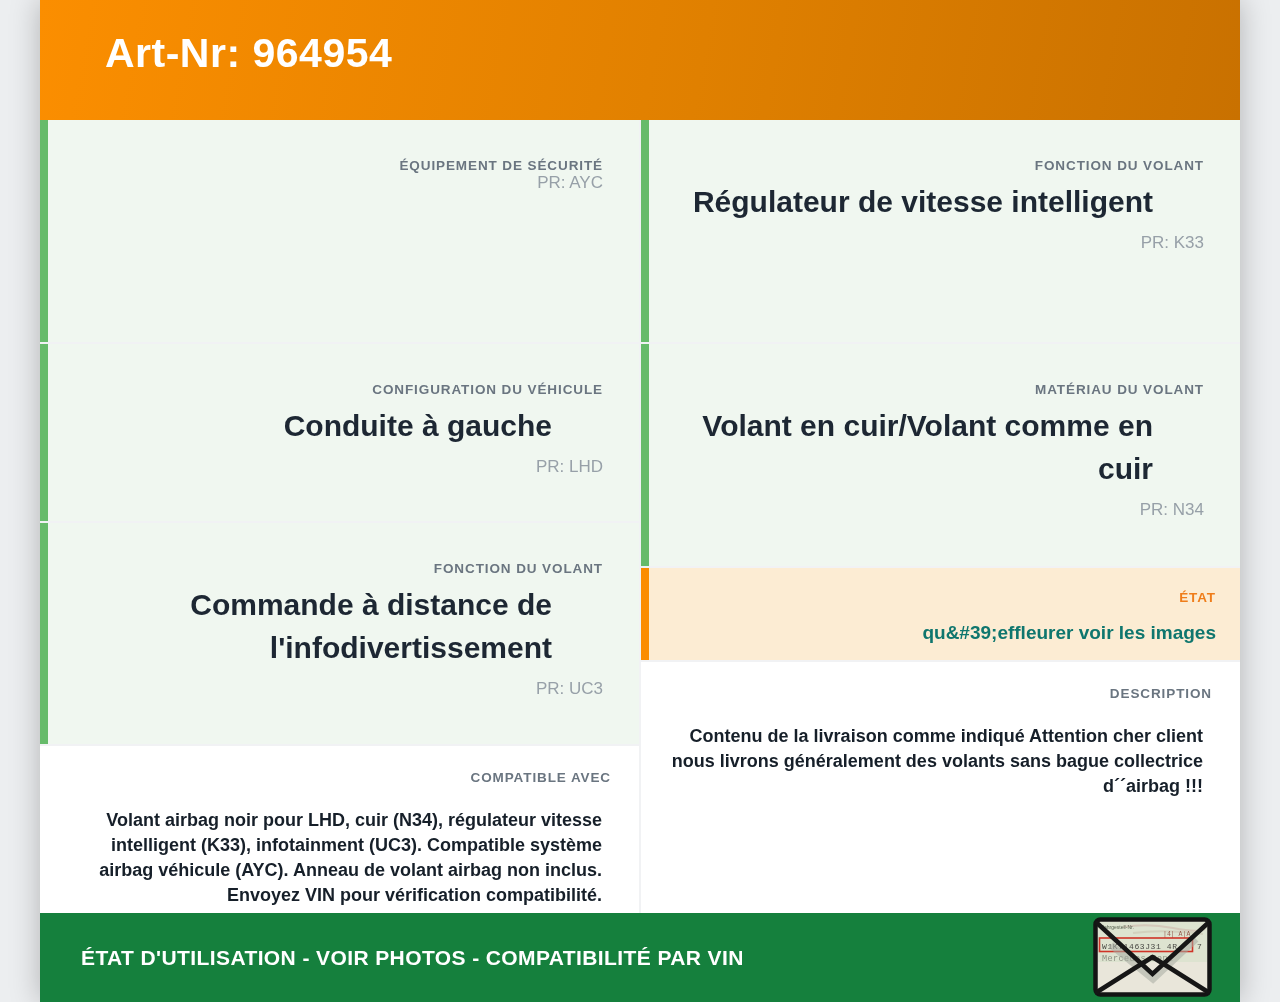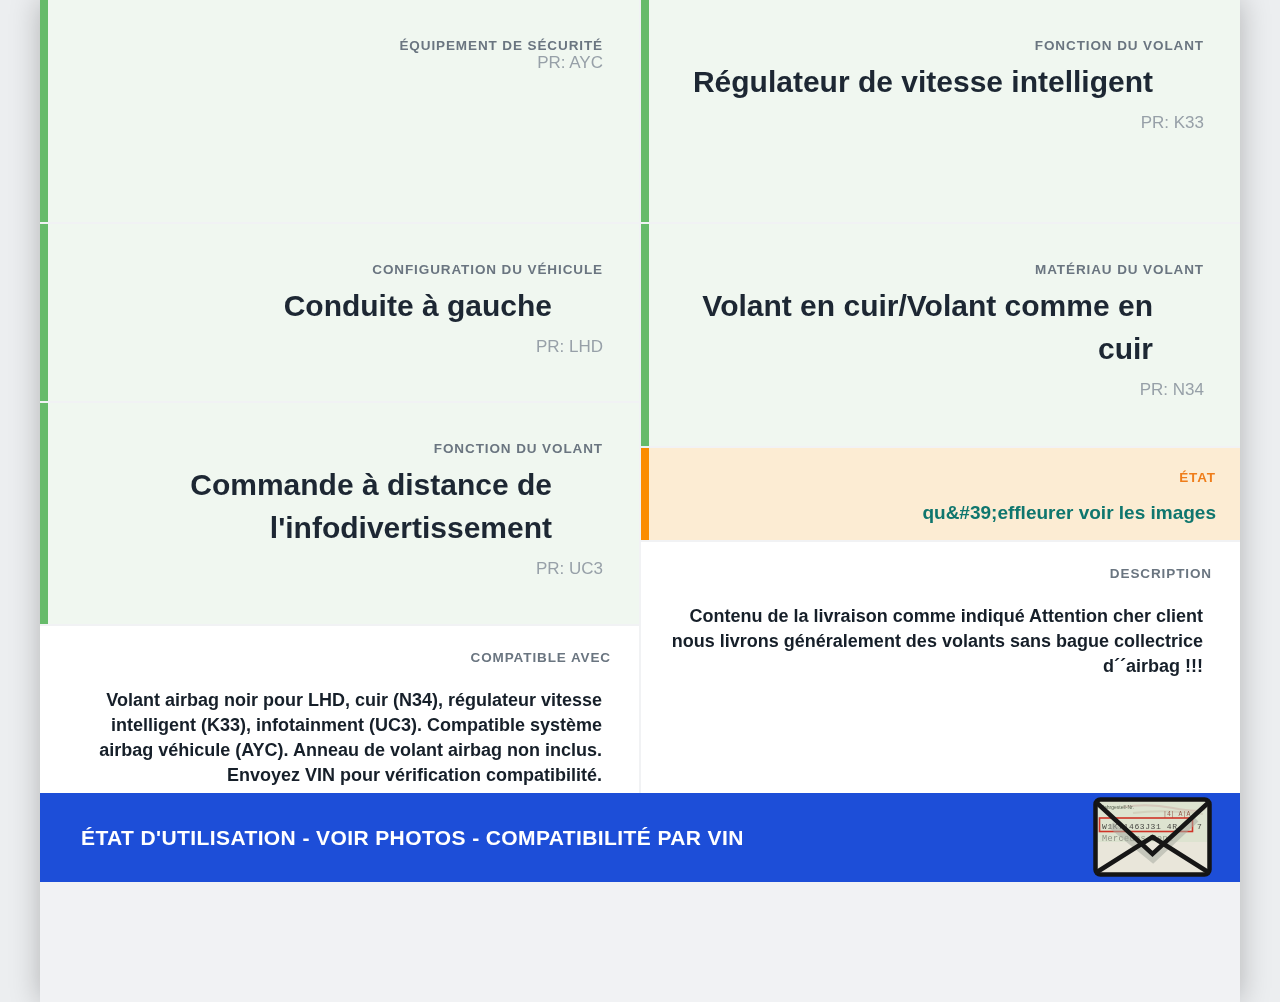--- a/index.html
+++ b/index.html
@@ -61,39 +61,42 @@
     margin-top:23px;max-width:541px;
     font-size:18px;line-height:25px;font-weight:600;color:#161f29;
   }
   .card.etat .body-text{
     margin-top:15px;font-size:19px;color:#0f766e;max-width:none;
   }
   
   .footer{
     position:relative;
     flex:0 0 89px;height:89px;
-    background:#1d4ed8;
+    background:#15803d;
     display:flex;align-items:center;
     padding-left:41px;box-sizing:border-box;
   }
   .footer .footer-text{
     color:#ffffff;font-size:21px;font-weight:700;letter-spacing:.4px;
     text-transform:uppercase;
   }
   .stamp{
     position:absolute;top:4px;right:28px;width:119px;height:80px;
   }
   .stamp svg{display:block;width:119px;height:80px;}
 </style>
 </head>
 <body>
 
 <div class="stage">
   <div class="page">
 
+    <div class="header">
+      <h1>Art-Nr: 964954</h1>
+    </div>
 
     <div class="main">
 
       <div class="col">
         <section class="card spec" style="height:222px">
           <div class="label">ÉQUIPEMENT DE SÉCURITÉ</div>
           <div class="pr">PR: AYC</div>
         </section>
         <section class="card spec" style="height:177px">
           <div class="label">CONFIGURATION DU VÉHICULE</div>

